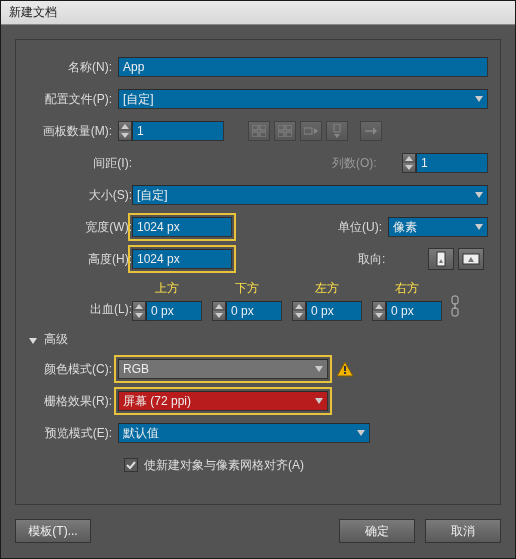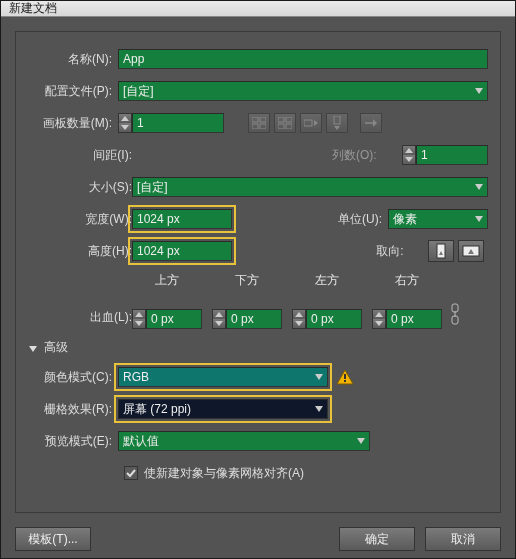--- a/index.html
+++ b/index.html
@@ -1,42 +1,42 @@
 <!DOCTYPE html>
 <html><head>
 <meta charset="utf-8">
 <style>
 * { box-sizing: border-box; margin: 0; padding: 0; font-family: "Microsoft YaHei", Arial, sans-serif; font-size: 12px; }
 body { background: #535353; width: 516px; height: 559px; overflow: hidden; }
 .window { width: 516px; height: 559px; background: #535353; border: 1px solid #1a1a1a; }
-.titlebar { height: 16px; background: linear-gradient(#eaeaea,#d8d8d8); border-bottom: 1px solid #888; display: flex; align-items: center; padding: 0 8px; color: #222; }
+.titlebar { height: 24px; background: linear-gradient(#eaeaea,#d8d8d8); border-bottom: 1px solid #888; display: flex; align-items: center; padding: 0 8px; color: #222; }
 .content { padding: 14px 14px 10px 14px; color: #ddd; }
 .panel { background: #535353; border: 1px solid #3a3a3a; padding: 16px 12px 18px 12px; position: relative; }
 .row { display: flex; align-items: center; margin-bottom: 10px; min-height: 22px; }
 .lbl { width: 90px; text-align: right; padding-right: 6px; color: #ddd; white-space: nowrap; }
 .inset-lbl { width: 90px; text-align: right; color: #ddd; margin-left: 14px; white-space: nowrap; }
 input[type=text], .combo, .value-box {
-  background: #15803d; border: 1px solid #333; border-top-color: #2a2a2a; border-left-color: #2a2a2a;
+  background: #0369a1; border: 1px solid #333; border-top-color: #2a2a2a; border-left-color: #2a2a2a;
   color: #eee; height: 20px; padding: 0 4px; line-height: 18px;
 }
 .combo { display: inline-flex; align-items: center; position: relative; }
 .combo .arrow { position: absolute; right: 3px; top: 4px; width: 10px; height: 10px; }
 .arrow svg, .stepper svg, .orient-btn svg { display:block; }
 .stepper { width: 14px; height: 20px; display: inline-flex; flex-direction: column; background: #6a6a6a; border: 1px solid #333; }
 .stepper .half { flex:1; display:flex; align-items:center; justify-content:center; background: linear-gradient(#7a7a7a,#5a5a5a); }
 .field { display: inline-flex; align-items: center; }
 .icon-btn { width: 22px; height: 20px; background: linear-gradient(#7a7a7a,#5a5a5a); border:1px solid #333; display:inline-flex; align-items:center; justify-content:center; margin-right:4px; }
 .icon-btn.disabled { opacity: .5; }
 .orient-btn { width: 26px; height: 22px; background: linear-gradient(#7a7a7a,#5a5a5a); border:1px solid #333; display:inline-flex; align-items:center; justify-content:center; margin-right:4px; }
 .push-btn { min-width: 76px; height: 24px; background: linear-gradient(#7a7a7a,#5a5a5a); border:1px solid #333; color:#eee; display:inline-flex; align-items:center; justify-content:center; padding:0 10px; cursor:pointer; }
 .hl-yellow { outline: 2px solid #e8c23a; outline-offset: 2px; }
 .section-hdr { display:flex; align-items:center; margin: 8px 0 10px 0; text-align: center; }
 .section-hdr .tri { width: 10px; height: 10px; margin-right: 6px; }
 .subcol { display:flex; flex-direction:column; align-items:center; }
-.subcol .caption { color:#e5e5e5; margin-bottom:20px;text-align:center; }
+.subcol .caption { color:#fde047; margin-bottom:4px;text-align:center; }
 .link-icon { width: 18px; height: 30px; display:flex; align-items:center; justify-content:center; margin-left:4px; }
 .warn-icon { width:18px; height:18px; margin-left:8px; }
 .footer { display:flex; align-items:center; margin-top: 14px; gap: 10px; }
 .spacer { flex:1; }
 .checkbox { width:14px; height:14px; background:#5a5a5a; border:1px solid #333; display:inline-flex; align-items:center; justify-content:center; margin-right:6px; }
 </style>
 </head>
 <body>
 
 <div class="window">
@@ -167,21 +167,21 @@
             </span>
         </div>
       </div>
 
       <div class="row">
         <span class="inset-lbl">高度(H):</span>
         <div class="hl-yellow" style="padding:0; display:inline-block">
           <input type="text" style="width: 100px;" value="1024 px">
         </div>
         <div class="spacer"></div>
-        <span style="width:70px; text-align:center; padding-right:6px">取向:</span>
+        <span style="width:70px; text-align:left; padding-right:6px">取向:</span>
         <div class="orient-btn">
           <svg width="14" height="16">
               <rect x="3" y="1" width="8" height="14" fill="#eee" stroke="#333"></rect>
               <polygon points="5,12 7,8 9,12" fill="#777"></polygon>
             </svg>
         </div>
         <div class="orient-btn">
           <svg width="18" height="14">
               <rect x="1" y="2" width="16" height="10" fill="#eee" stroke="#333"></rect>
               <polygon points="6,10 9,5 12,10" fill="#777"></polygon>
@@ -278,40 +278,40 @@
 
       <div class="section-hdr">
         <span class="tri"><svg width="10" height="10">
               <polygon points="1,2 9,2 5,8" fill="#ddd"></polygon>
             </svg></span>
         <span>高级</span>
       </div>
 
       <div class="row">
         <span class="lbl">颜色模式(C):</span>
-        <div class="combo hl-yellow" style="width:210px; background:#0f766e">
+        <div class="combo hl-yellow" style="width:210px; background:#737373">
           <span>RGB</span>
           <span class="arrow">
               <svg width="10" height="10">
                 <polygon points="1,2 9,2 5,8" fill="#ccc"></polygon>
               </svg>
             </span>
         </div>
         <span class="warn-icon">
           <svg width="18" height="18">
               <polygon points="9,2 17,16 1,16" fill="#f3b200" stroke="#7a5c00"></polygon>
               <rect x="8" y="6" width="2" height="5" fill="#333"></rect>
               <rect x="8" y="12" width="2" height="2" fill="#333"></rect>
             </svg>
         </span>
       </div>
 
       <div class="row">
         <span class="lbl">栅格效果(R):</span>
-        <div class="combo hl-yellow" style="width:210px; background:#0f172a">
+        <div class="combo hl-yellow" style="width:210px; background:#b91c1c">
           <span>屏幕 (72 ppi)</span>
           <span class="arrow">
               <svg width="10" height="10">
                 <polygon points="1,2 9,2 5,8" fill="#ccc"></polygon>
               </svg>
             </span>
         </div>
       </div>
 
       <div class="row">

